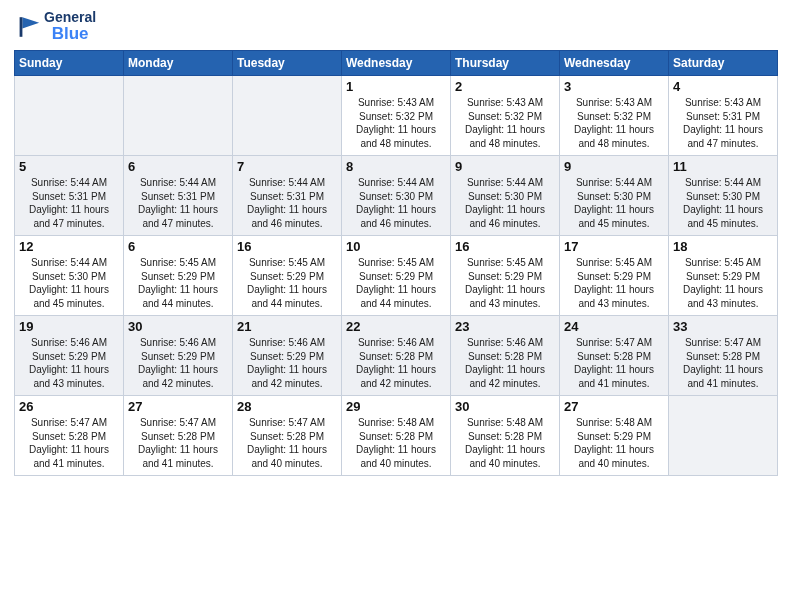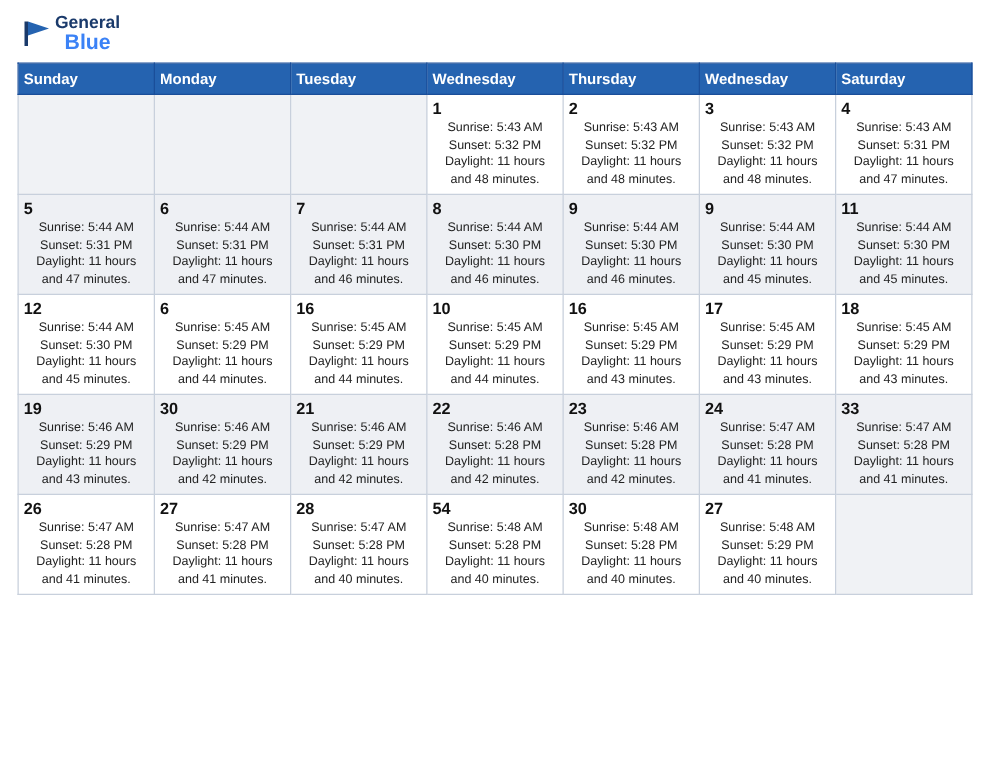--- a/index.html
+++ b/index.html
@@ -325,21 +325,21 @@
 and 41 minutes.</div>
           </td>
           <td class="day-cell">
             <div class="day-num">28</div>
             <div class="day-info" style="white-space: pre-line;">Sunrise: 5:47 AM
 Sunset: 5:28 PM
 Daylight: 11 hours
 and 40 minutes.</div>
           </td>
           <td class="day-cell">
-            <div class="day-num">54</div>
+            <div class="day-num">29</div>
             <div class="day-info" style="white-space: pre-line;">Sunrise: 5:48 AM
 Sunset: 5:28 PM
 Daylight: 11 hours
 and 40 minutes.</div>
           </td>
           <td class="day-cell">
             <div class="day-num">30</div>
             <div class="day-info" style="white-space: pre-line;">Sunrise: 5:48 AM
 Sunset: 5:28 PM
 Daylight: 11 hours

